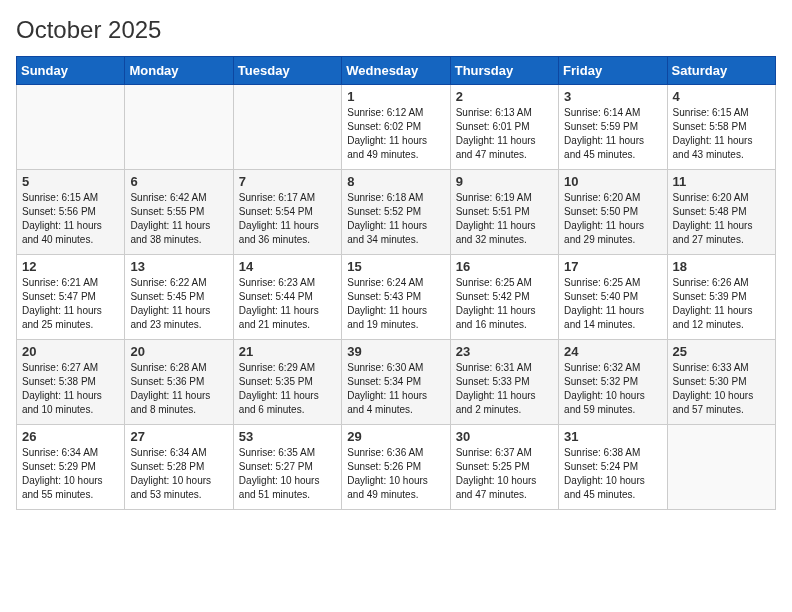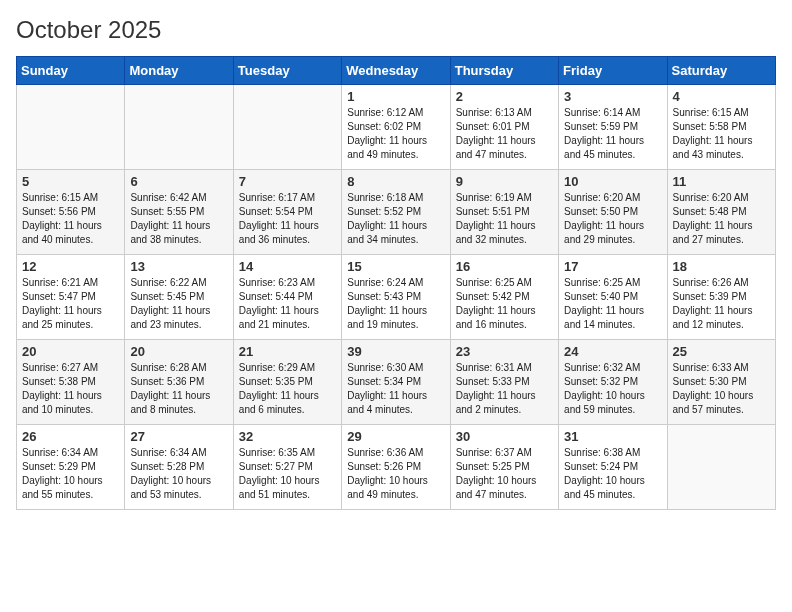--- a/index.html
+++ b/index.html
@@ -271,21 +271,21 @@
 Sunset: 5:29 PM
 Daylight: 10 hours and 55 minutes.</div>
         </td>
         <td>
           <span class="day-num">27</span>
           <div class="cell-text">Sunrise: 6:34 AM
 Sunset: 5:28 PM
 Daylight: 10 hours and 53 minutes.</div>
         </td>
         <td>
-          <span class="day-num">32</span>
+          <span class="day-num">53</span>
           <div class="cell-text">Sunrise: 6:35 AM
 Sunset: 5:27 PM
 Daylight: 10 hours and 51 minutes.</div>
         </td>
         <td>
           <span class="day-num">29</span>
           <div class="cell-text">Sunrise: 6:36 AM
 Sunset: 5:26 PM
 Daylight: 10 hours and 49 minutes.</div>
         </td>

